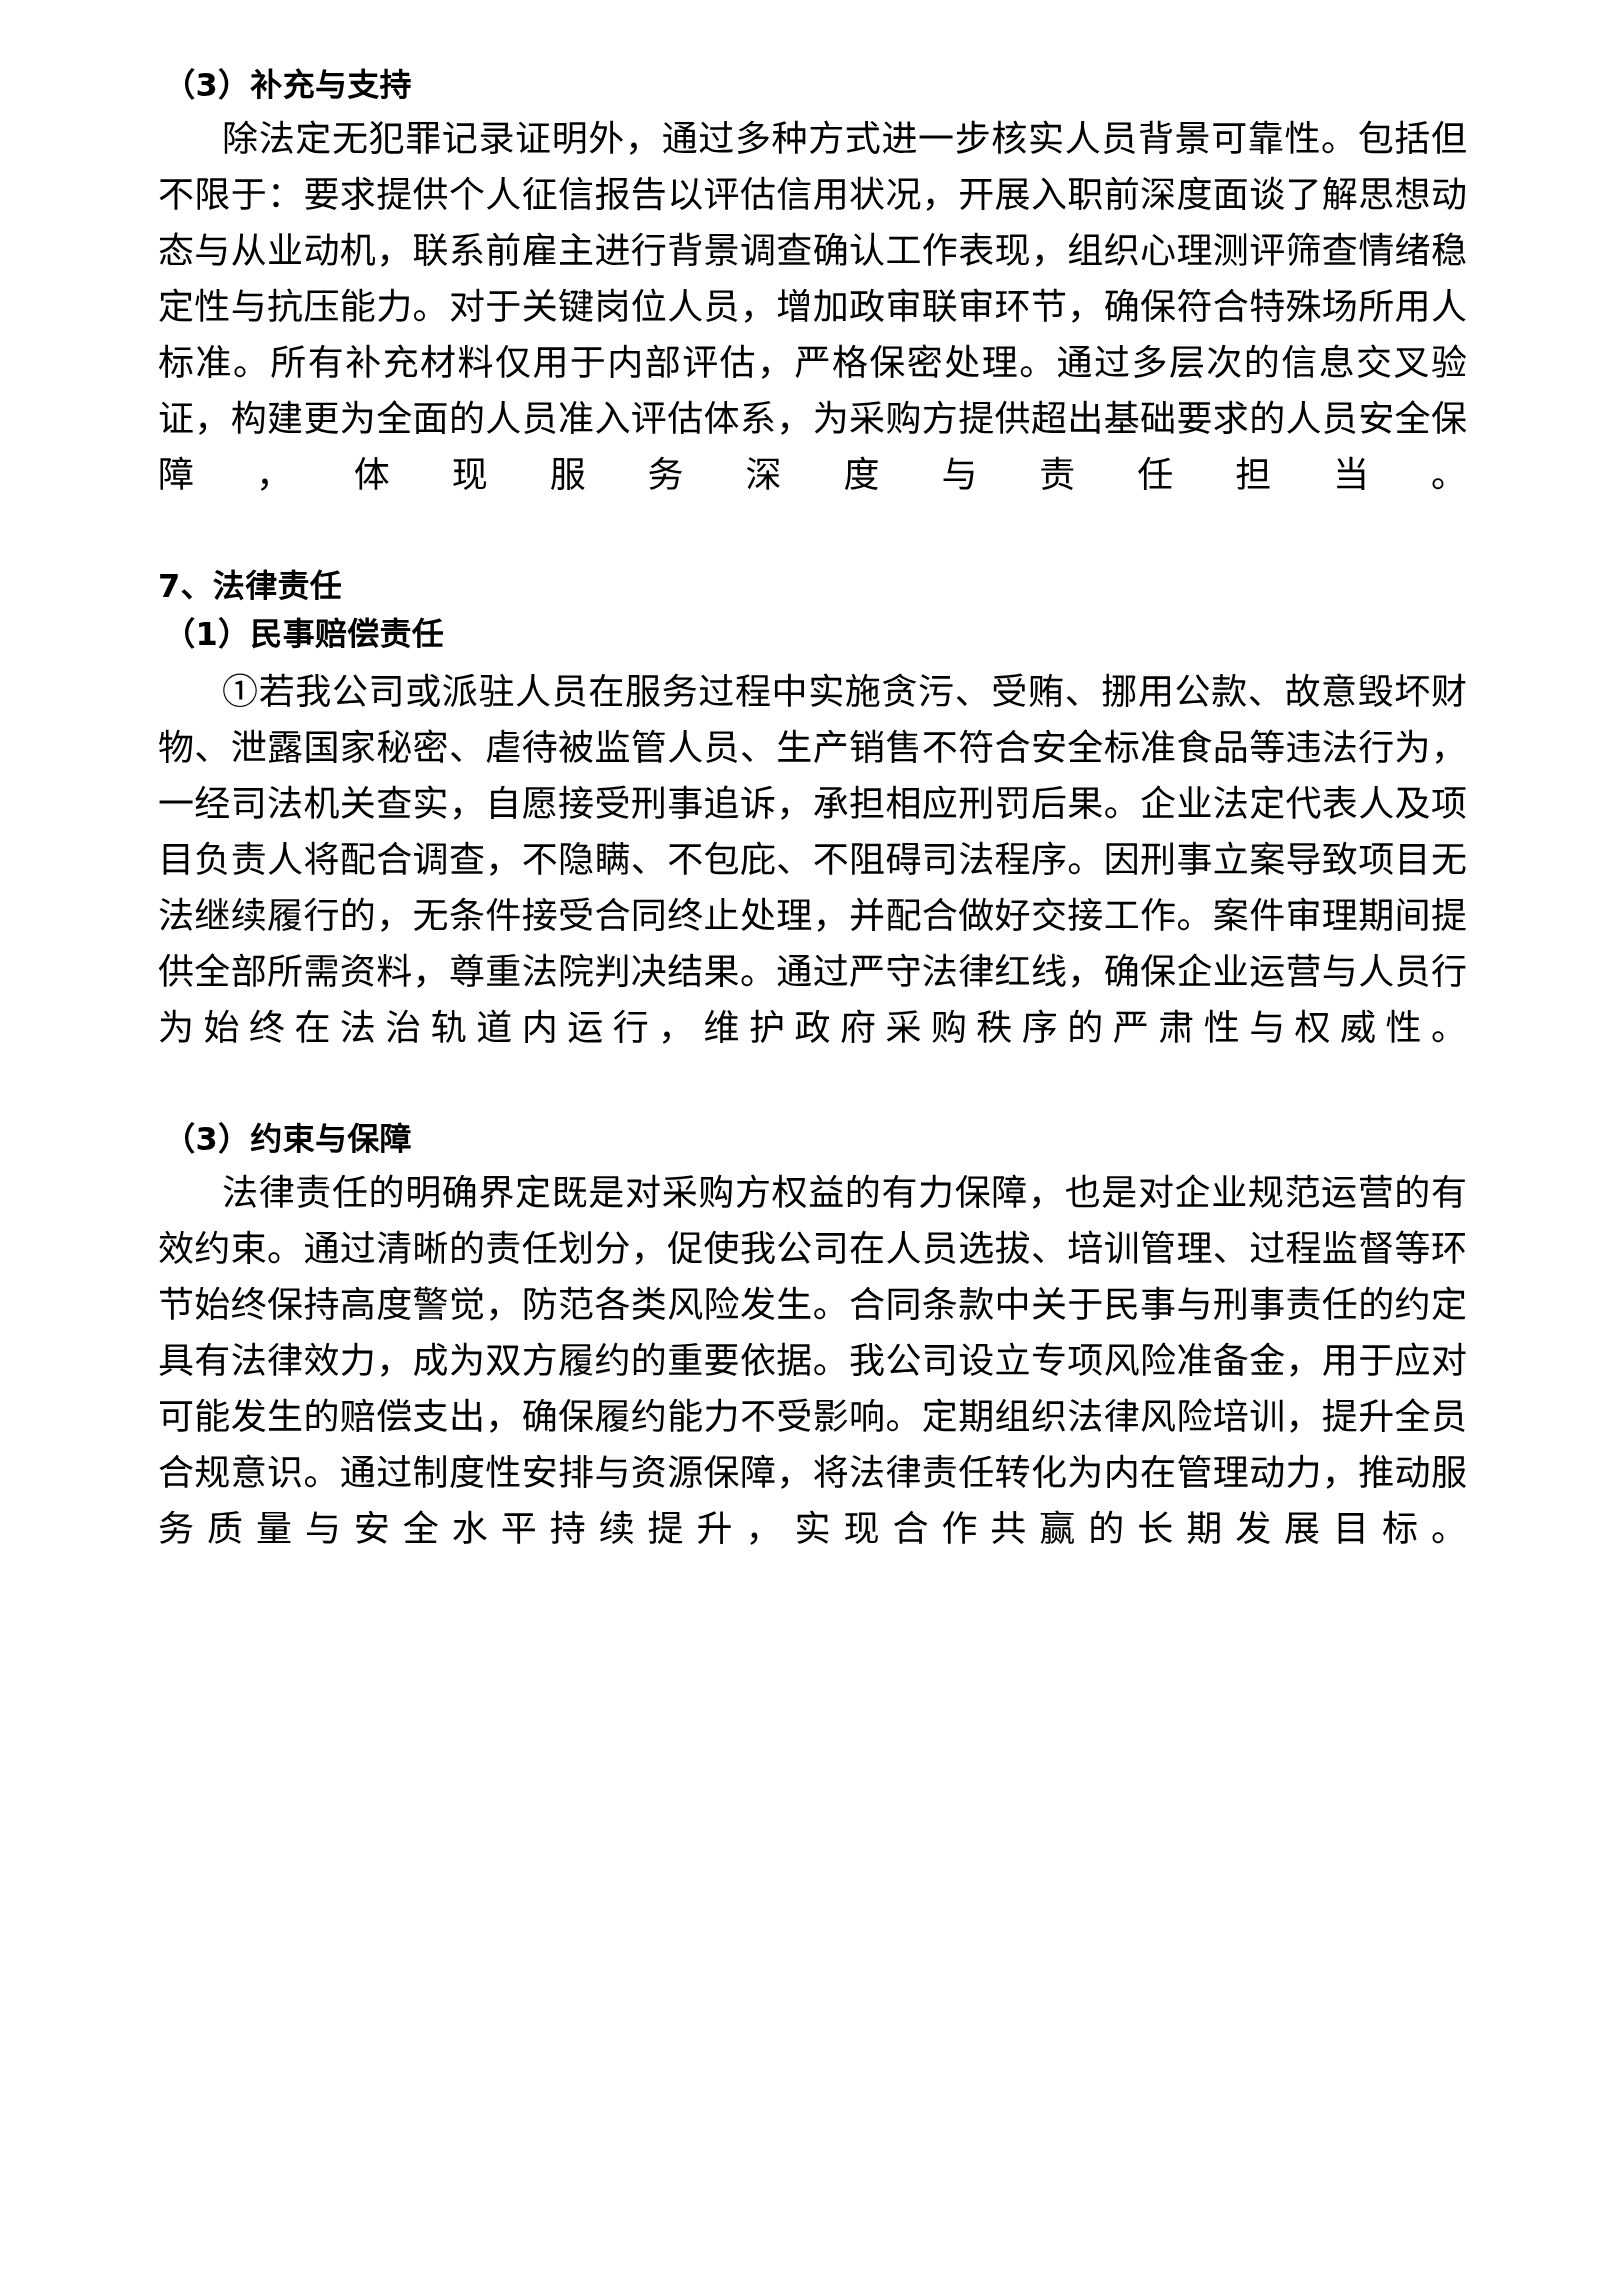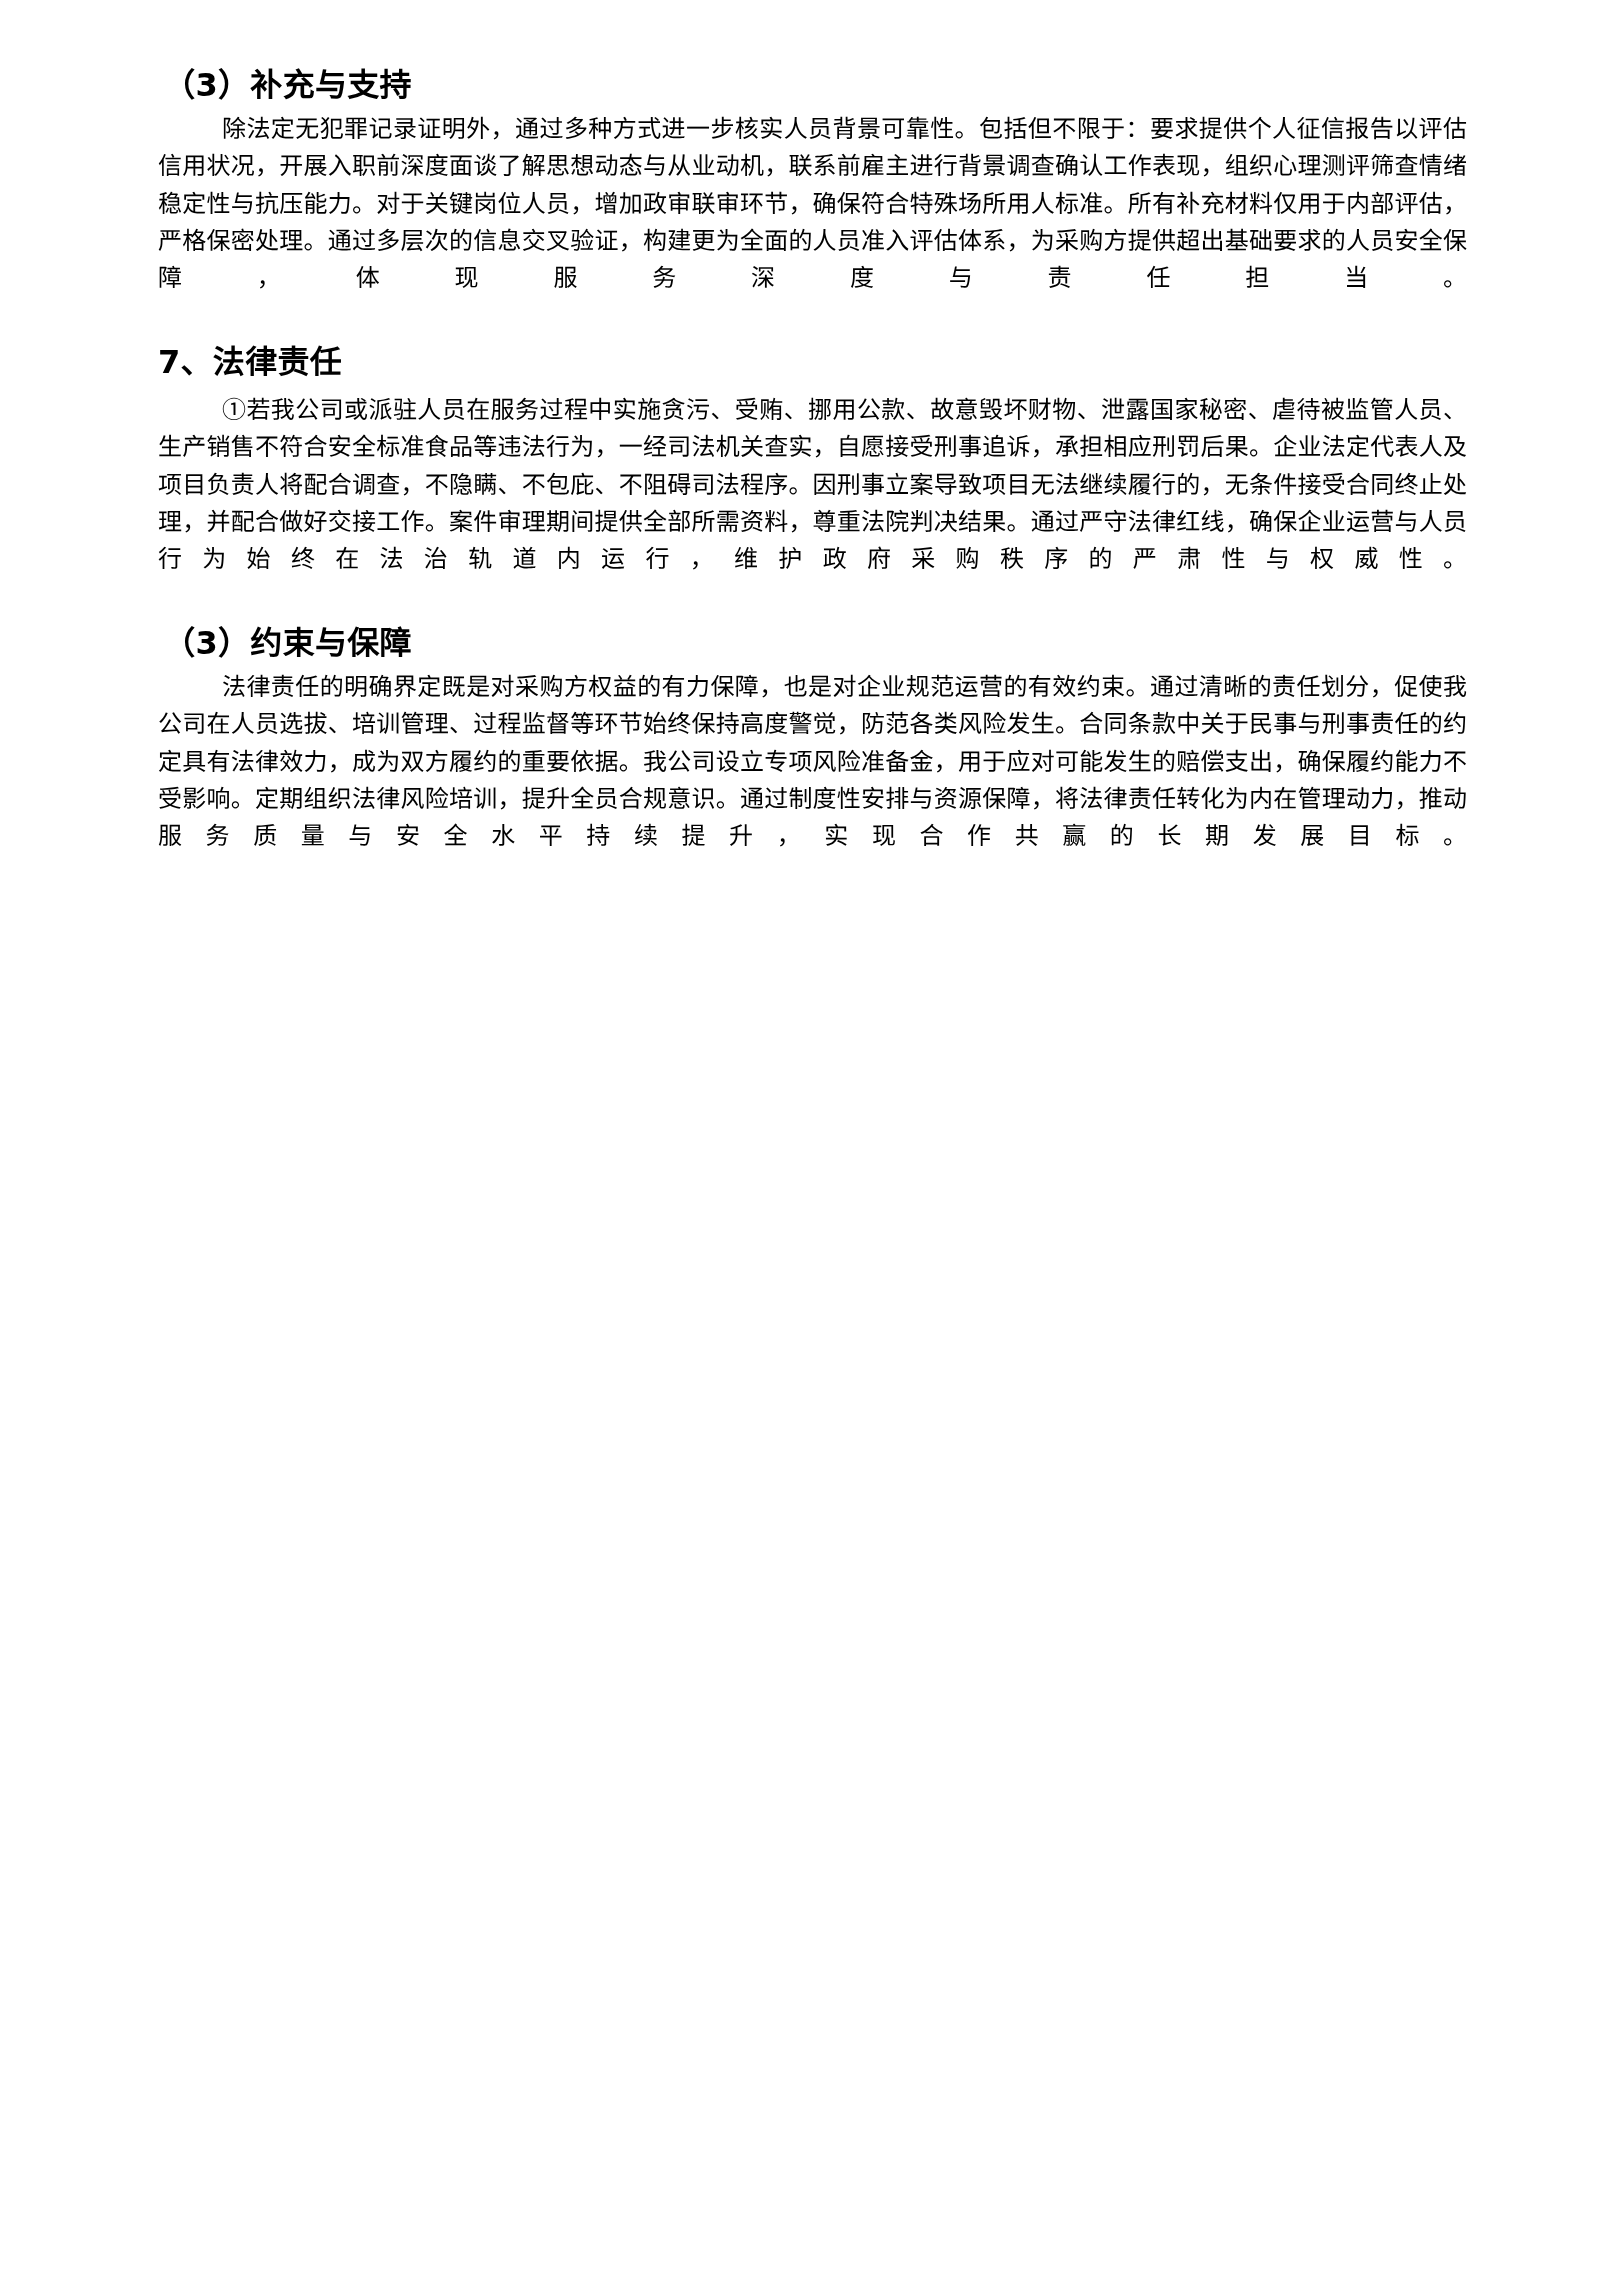--- a/index.html
+++ b/index.html
@@ -45,29 +45,28 @@
   .heading.lvl2 {          
     text-indent: 0px;
   }
   .heading.lvl3 {          
     text-indent: 0px;
     padding-left: 5.2px;
   }
 
   
   .para {
-    font-size: 24px;
+    font-size: 36px;
     line-height: 1.555;
     margin: 0 0 1.3px 0;
     text-align: justify;
     text-justify: inter-ideograph;
     text-indent: 64px;       
     letter-spacing: 0px;
     word-break: break-all;
-    font-family: Liberation Serif, serif;
   }
 
   
   .gap-sm { height: 3.9px; }
 
   
   .para::after {
     content: "";
     display: inline-block;
     width: 100%;
@@ -80,20 +79,21 @@
   <div class="content">
 
     <h3 class="heading lvl3">（3）补充与支持</h3>
 
     <p class="para">除法定无犯罪记录证明外，通过多种方式进一步核实人员背景可靠性。包括但不限于：要求提供个人征信报告以评估信用状况，开展入职前深度面谈了解思想动态与从业动机，联系前雇主进行背景调查确认工作表现，组织心理测评筛查情绪稳定性与抗压能力。对于关键岗位人员，增加政审联审环节，确保符合特殊场所用人标准。所有补充材料仅用于内部评估，严格保密处理。通过多层次的信息交叉验证，构建更为全面的人员准入评估体系，为采购方提供超出基础要求的人员安全保障，体现服务深度与责任担当。</p>
 
     <div class="gap-sm"></div>
 
     <h2 class="heading lvl2">7、法律责任</h2>
 
+    <h3 class="heading lvl3">（1）民事赔偿责任</h3>
 
 
     <div class="gap-sm"></div>
 
 
     <p class="para">①若我公司或派驻人员在服务过程中实施贪污、受贿、挪用公款、故意毁坏财物、泄露国家秘密、虐待被监管人员、生产销售不符合安全标准食品等违法行为，一经司法机关查实，自愿接受刑事追诉，承担相应刑罚后果。企业法定代表人及项目负责人将配合调查，不隐瞒、不包庇、不阻碍司法程序。因刑事立案导致项目无法继续履行的，无条件接受合同终止处理，并配合做好交接工作。案件审理期间提供全部所需资料，尊重法院判决结果。通过严守法律红线，确保企业运营与人员行为始终在法治轨道内运行，维护政府采购秩序的严肃性与权威性。</p>
 
     <div class="gap-sm"></div>
 
     <h3 class="heading lvl3">（3）约束与保障</h3>

